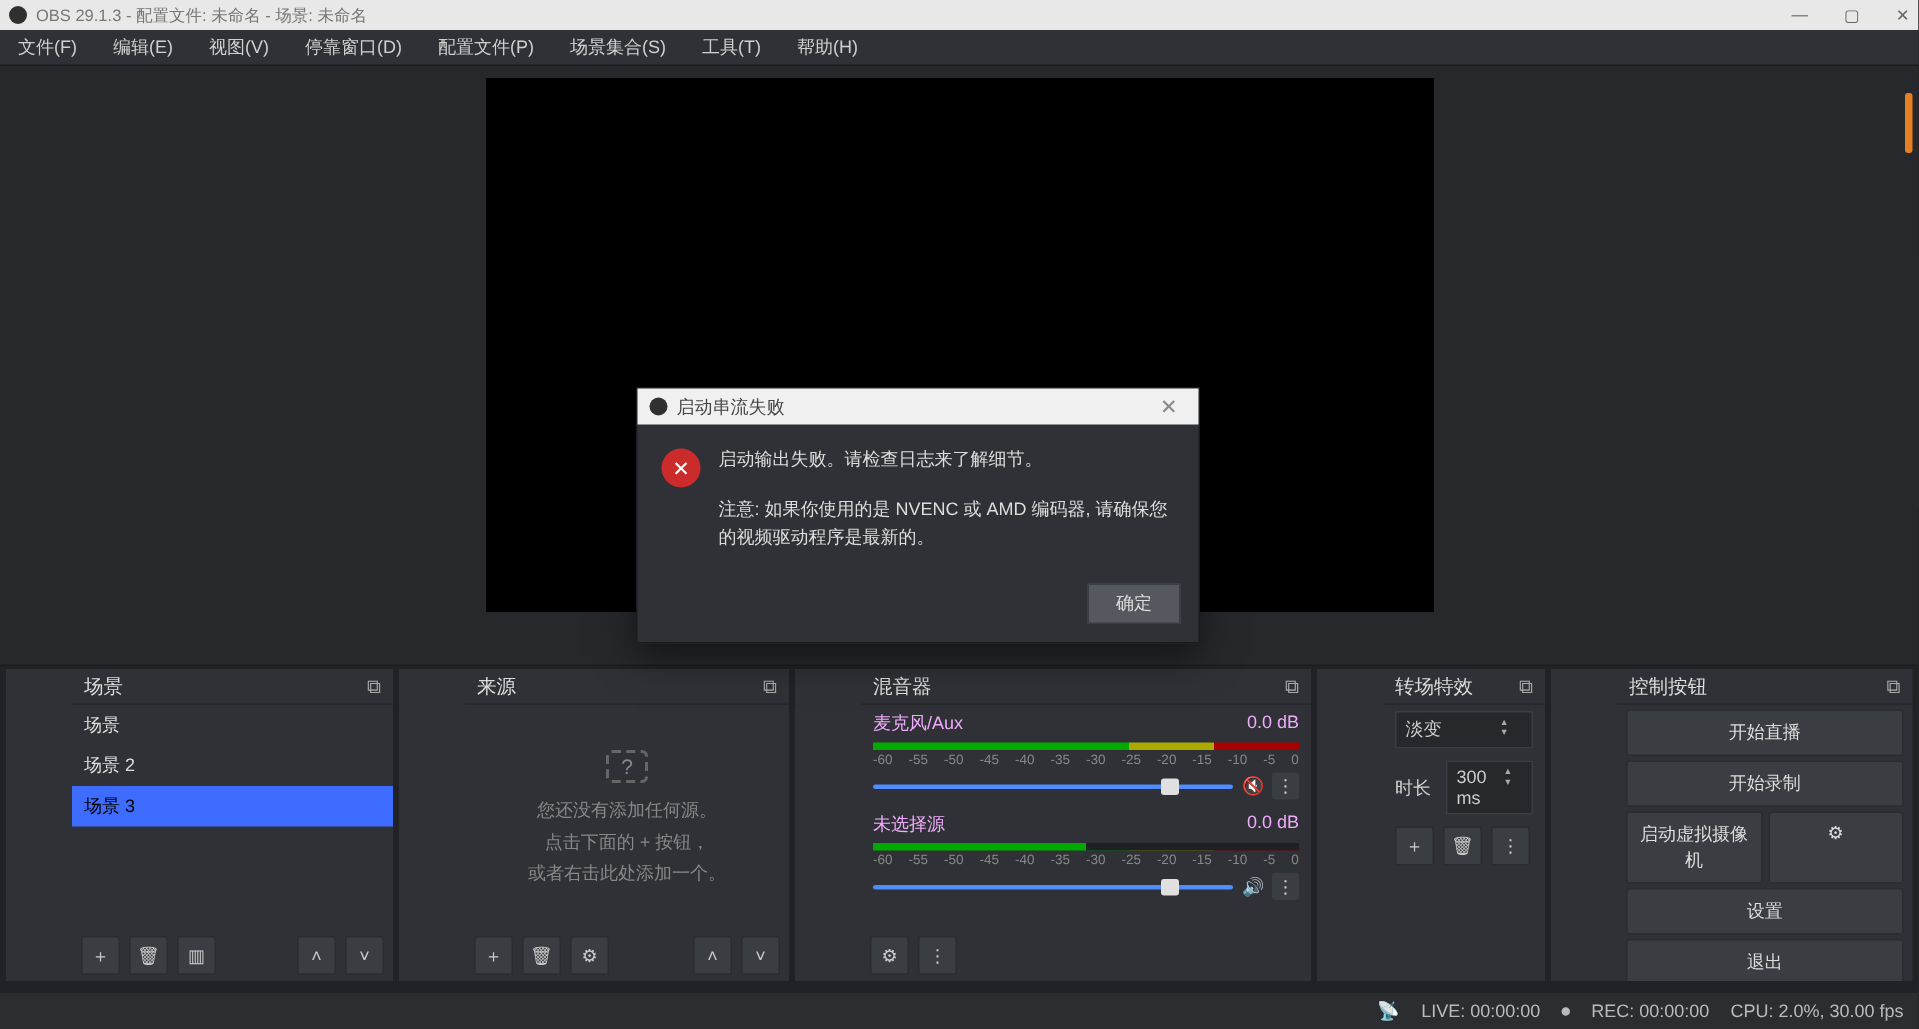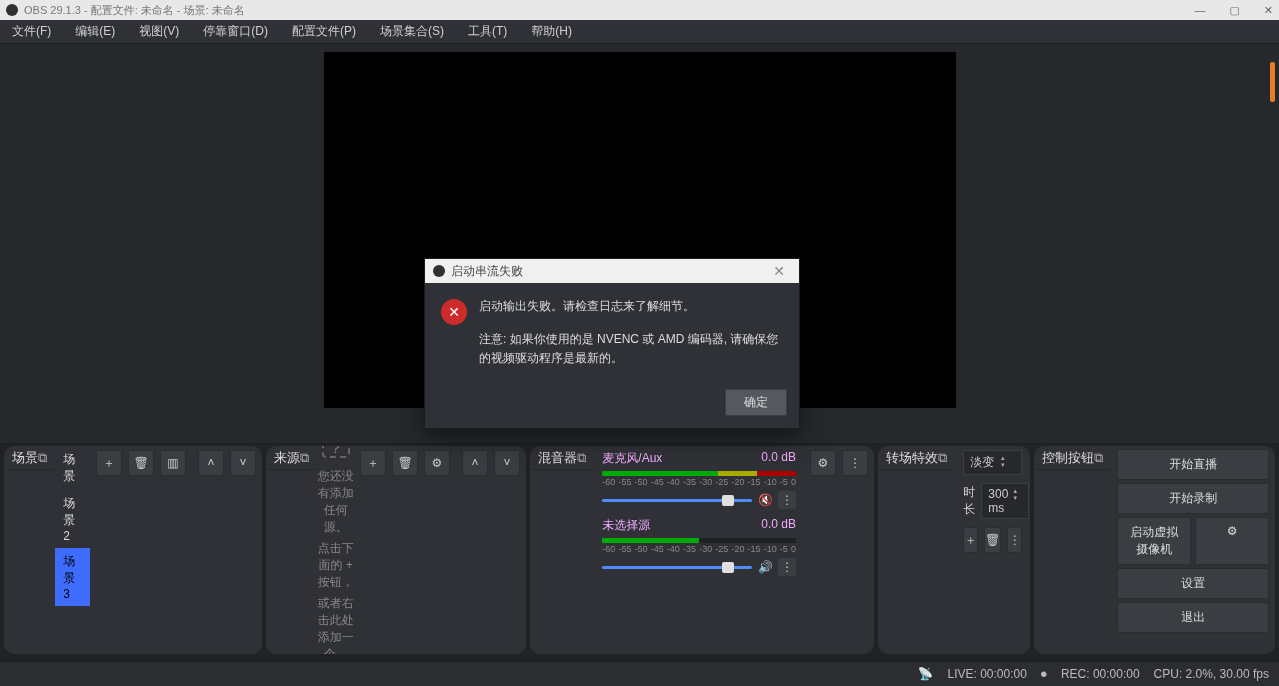--- a/index.html
+++ b/index.html
@@ -20,21 +20,21 @@
 .canvas { width: 632px; height: 356px; background: #000; margin-top: 2px; }
 .scroll-indicator { position: absolute; right: 4px; top: 18px; width: 5px; height: 40px; background: #e67e22; border-radius: 2px; }
 
 
 .toolbar-row { height: 30px; background: #26282c; display: flex; align-items: center; padding: 0 8px; gap: 8px; border-bottom: 1px solid #1b1d20; flex-direction: column; }
 .toolbar-label { color: #aaa; flex: 0 0 168px; }
 .tb-btn { background: #3a3d42; border: 1px solid #2a2c30; color: #ccc; padding: 3px 10px; display: flex; align-items: center; gap: 4px; cursor: pointer; font-size: 12px; }
 
 
 .panels { display: flex; height: 212px; gap: 4px; padding: 2px 4px 2px 4px; }
-.panel { background: #2f3136; display: flex; flex-direction: row; border-radius: 10px; }
+.panel { background: #2f3136; display: flex; flex-direction: column; border-radius: 0; padding-left: 44px; }
 .panel-header { height: 24px; display: flex; align-items: center; padding: 0 8px; font-weight: 500; color: #ddd; border-bottom: 1px solid #26282c; font-size: 13px; }
 .panel-header .popout { margin-left: auto; cursor: pointer; opacity: .7; }
 .panel-body { flex: 1; overflow: hidden; position: relative; }
 .panel-footer { height: 34px; display: flex; align-items: center; padding: 0 6px; gap: 6px; }
 
 .p-scenes { flex: 0 0 258px; }
 .p-sources { flex: 0 0 260px; }
 .p-mixer { flex: 0 0 344px; }
 .p-transitions { flex: 0 0 152px; }
 .p-controls { flex: 1; }

